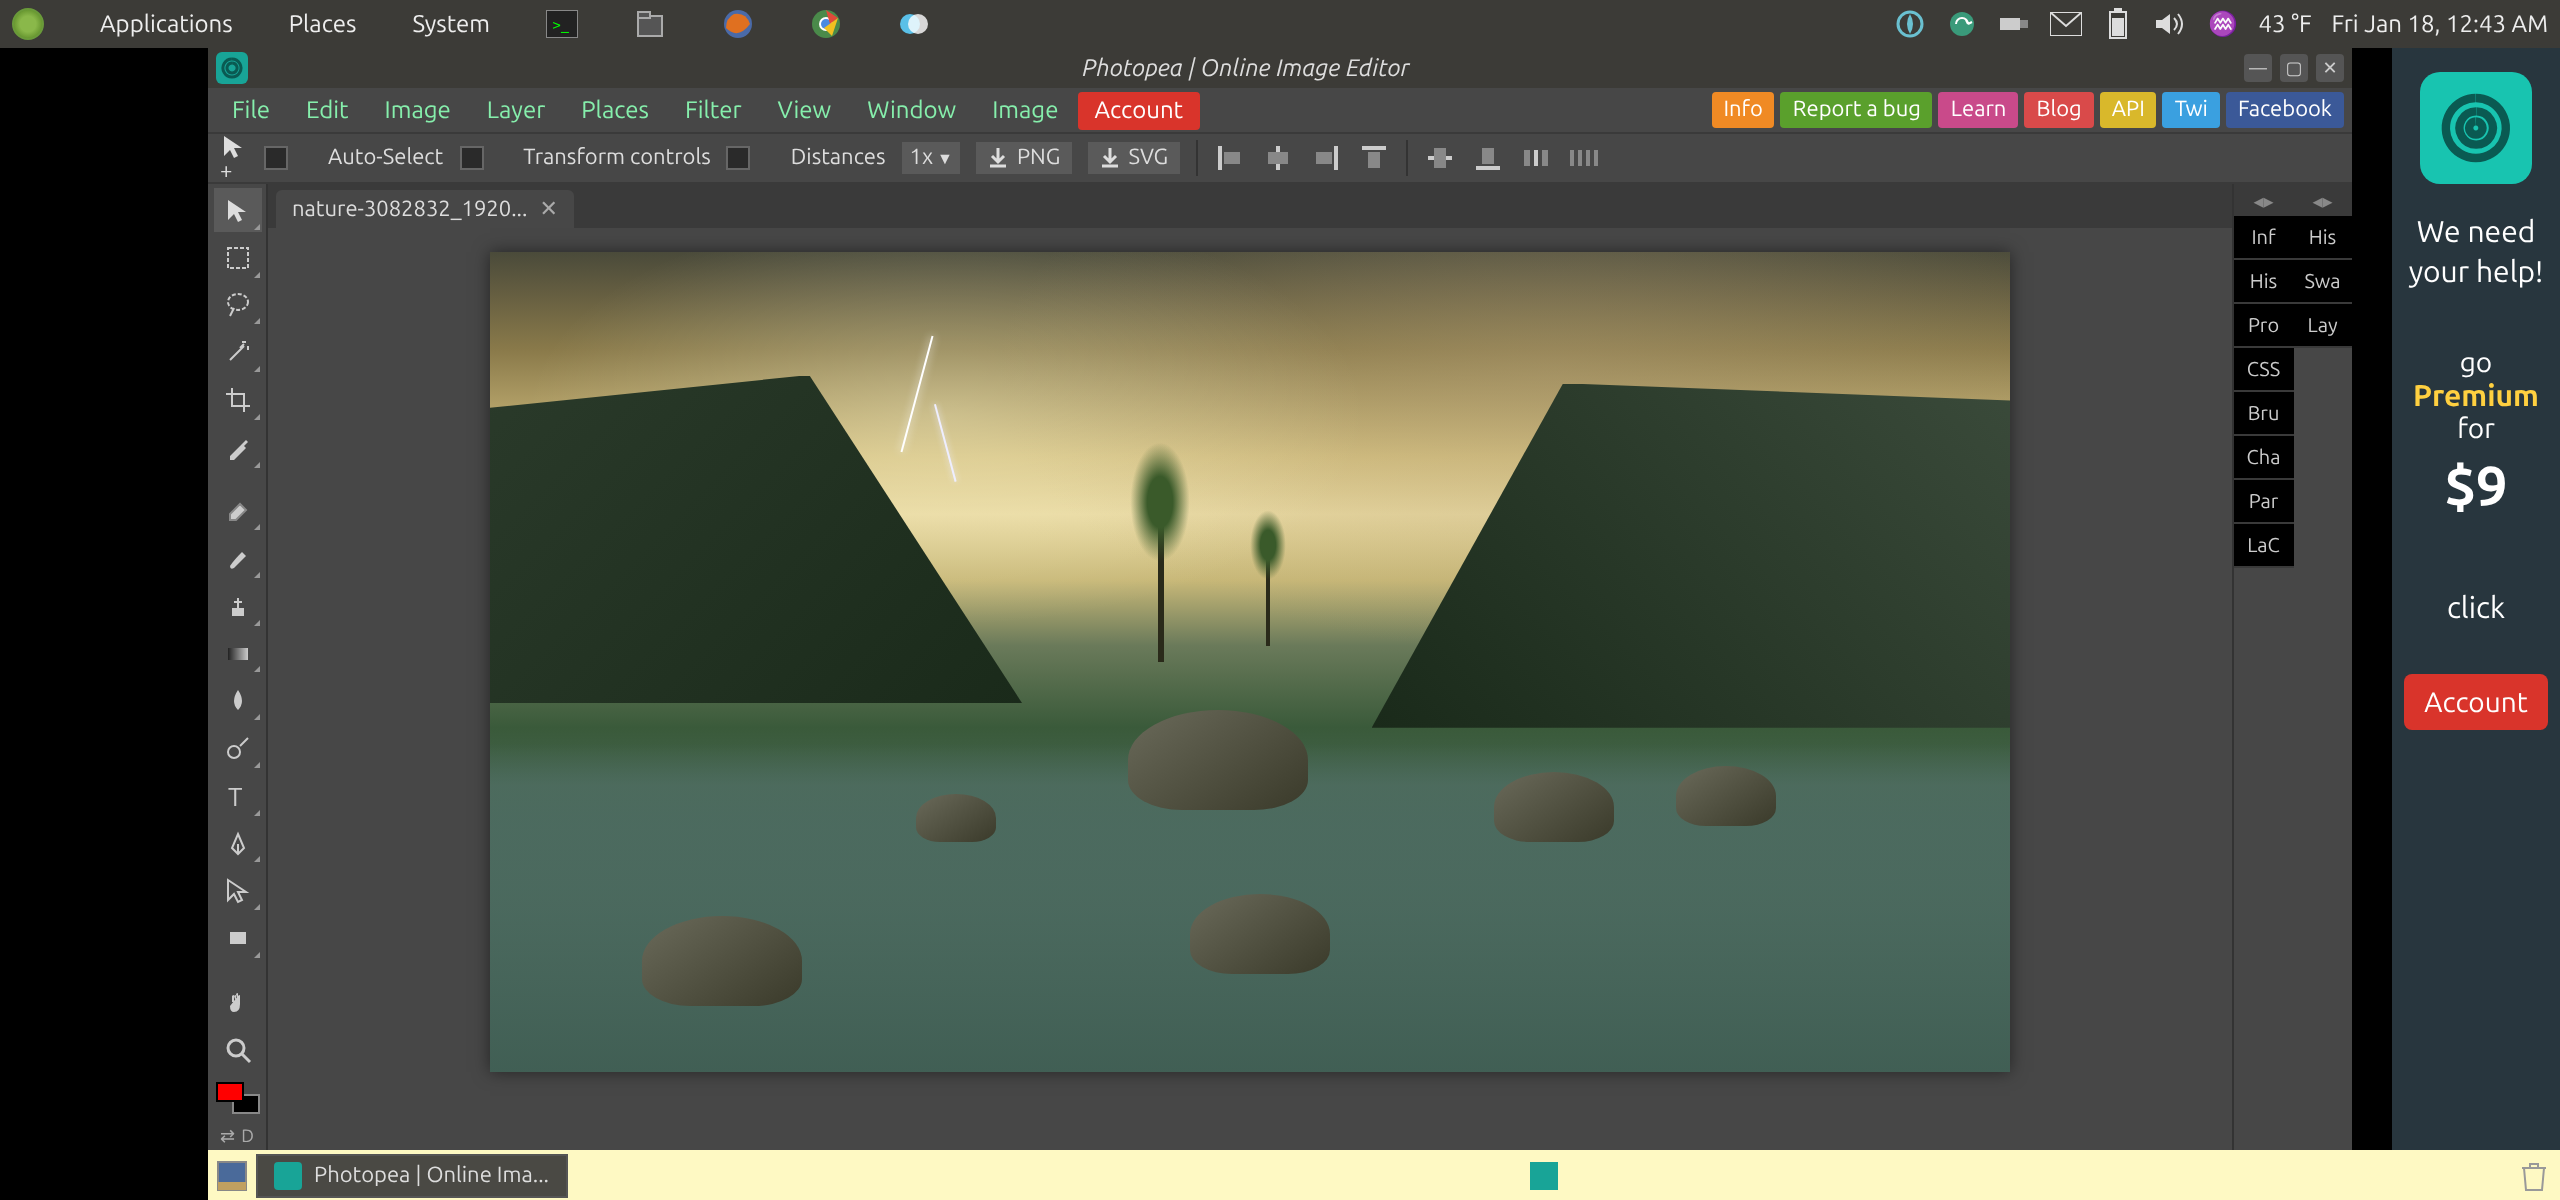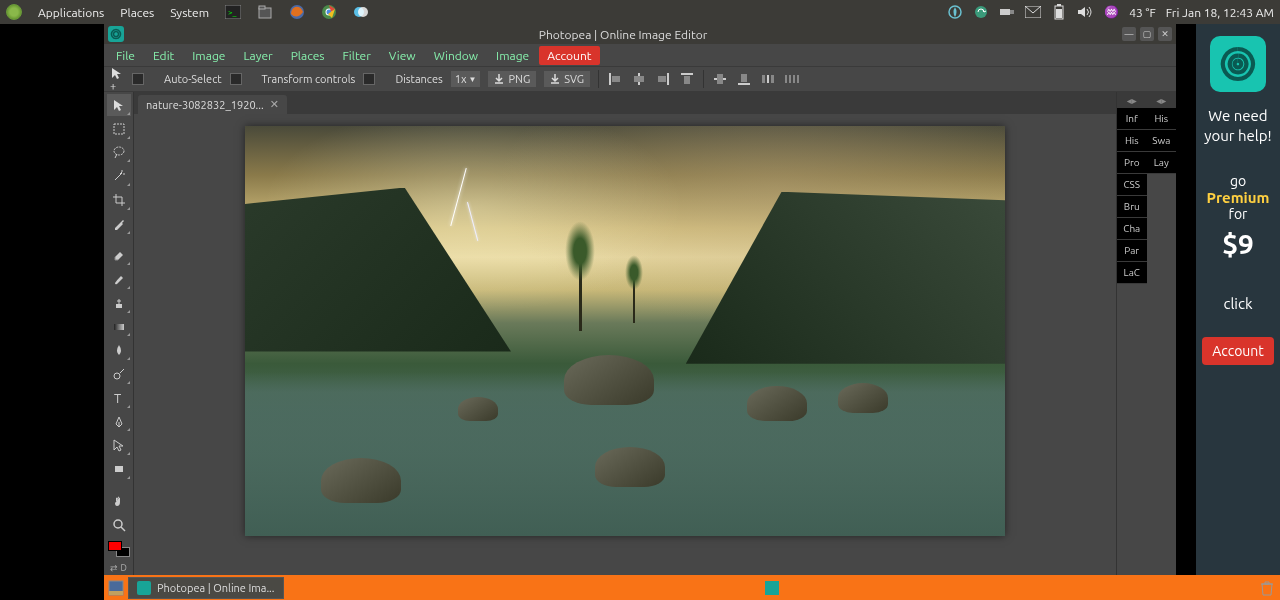--- a/index.html
+++ b/index.html
@@ -1,30 +1,30 @@
 <!DOCTYPE html>
 <html><head>
 <meta charset="utf-8">
 <style>
 * { margin: 0; padding: 0; box-sizing: border-box; font-family: "Ubuntu", "Segoe UI", sans-serif; }
 body { width: 1280px; height: 600px; background: #000; overflow: hidden; font-size: 12px; color: #ddd; }
 
 
 .os-panel { height: 24px; background: #3c3b37; display: flex; align-items: center; padding: 0 6px; gap: 12px; font-size: 12px; }
-.os-panel .left { display: flex; align-items: center; gap: 16px; }
+.os-panel .left { display: flex; align-items: center; gap: 28px; }
 .os-panel .right { margin-left: auto; display: flex; align-items: center; gap: 10px; }
 .os-panel .icon { width: 16px; height: 16px; display: inline-flex; align-items: center; justify-content: center; }
 .os-panel span { color: #eee; }
 .logo-swirl { width:16px; height:16px; border-radius:50%; background: radial-gradient(circle, #8ab84a 40%, #4a7a1a 100%); border:1px solid #6a9a3a; }
 
 
 .app-window { position: absolute; left: 104px; top: 24px; width: 1072px; height: 551px; background: #474747; display: flex; flex-direction: column; }
 
 .window-titlebar { height: 20px; background: #3c3b37; display: flex; align-items: center; color: #ddd; font-size: 12px; }
-.window-titlebar .title { margin: 0 auto; }
+.window-titlebar .title { margin: 0 auto; font-style: italic; }
 .window-titlebar .logo { width:16px; height:16px; margin-left:4px; background:#18a497; border-radius:3px; display:flex; align-items:center; justify-content:center; }
 .window-titlebar .window-controls { display:flex; gap:4px; margin-right:4px; }
 .window-titlebar .wc { width:14px; height:14px; background:#555; border-radius:2px; display:flex; align-items:center; justify-content:center; font-size:9px; color:#ccc; cursor:pointer; }
 
 .menubar { height: 22px; background: #474747; display: flex; align-items: center; padding: 0 4px; font-size: 12px; gap: 2px; }
 .menubar .menu-item { padding: 3px 8px; color: #86efac; cursor: pointer; }
 .menubar .menu-item.account { background: #d9342b; color:#fff; border-radius:2px; }
 .menubar .spacer { flex: 1; }
 .menubar .tag { padding: 3px 6px; border-radius: 2px; color:#fff; font-size:11px; cursor:pointer; }
 
@@ -82,21 +82,21 @@
 .ad-sidebar .logo-big { width:56px; height:56px; background:#18c4b0; border-radius:10px; display:flex; align-items:center; justify-content:center; margin-bottom:14px;}
 .ad-sidebar .help { font-size:15px; line-height:1.3; margin-bottom:28px;}
 .ad-sidebar .go { font-size:14px; }
 .ad-sidebar .prem { color:#ffd040; font-weight:bold; font-size:15px; }
 .ad-sidebar .for { font-size:14px; margin-bottom:6px;}
 .ad-sidebar .price { font-size:28px; font-weight:bold; margin-bottom:36px;}
 .ad-sidebar .click { font-size:15px; margin-bottom:25px;}
 .ad-sidebar .acctbtn { background:#d9342b; padding:6px 10px; border-radius:4px; font-size:14px; cursor:pointer;}
 
 
-.os-taskbar { position:absolute; left:104px; bottom:0; width:1176px; height:25px; background:#f97316; display:flex; align-items:center; padding:0 4px; gap:4px; font-size:11px;}
+.os-taskbar { position:absolute; left:104px; bottom:0; width:1176px; height:25px; background:#fef9c3; display:flex; align-items:center; padding:0 4px; gap:4px; font-size:11px;}
 .os-taskbar .tbtn { background:#4a4944; padding:3px 8px; display:flex; align-items:center; gap:6px; border:1px solid #555; cursor:pointer;}
 .os-taskbar .tbtn .ico{ width:14px; height:14px; background:#18a497; border-radius:2px;}
 .os-taskbar .trash { margin-left:auto; width:16px; height:16px; color:#888;}
 
 svg { display:block; }
 </style>
 </head>
 <body>
 
 <div class="os-panel">
@@ -210,20 +210,29 @@
     <span class="menu-item">Edit</span>
     <span class="menu-item">Image</span>
     <span class="menu-item">Layer</span>
     <span class="menu-item">Places</span>
     <span class="menu-item">Filter</span>
     <span class="menu-item">View</span>
     <span class="menu-item">Window</span>
     <span class="menu-item">Image</span>
     <span class="menu-item account">Account</span>
     <span class="spacer"></span>
+    <span id="tags-container" style="display: flex; gap: 3px;">
+        <span class="tag" style="background: rgb(240, 138, 36);">Info</span>
+        <span class="tag" style="background: rgb(90, 160, 44);">Report a bug</span>
+        <span class="tag" style="background: rgb(201, 74, 138);">Learn</span>
+        <span class="tag" style="background: rgb(217, 74, 74);">Blog</span>
+        <span class="tag" style="background: rgb(217, 184, 43);">API</span>
+        <span class="tag" style="background: rgb(58, 160, 224);">Twi</span>
+        <span class="tag" style="background: rgb(59, 89, 152);">Facebook</span>
+      </span>
   </div>
 
   <div class="optionsbar">
     <span><svg width="14" height="14">
           <path d="M2 2 L2 12 L5 9 L7 13 L9 12 L7 8 L11 8 Z" fill="#ddd"></path>
         </svg>+</span>
     <label class="chk">
         <span class="chkbox"></span>
         <span>Auto-Select</span>
       </label>

